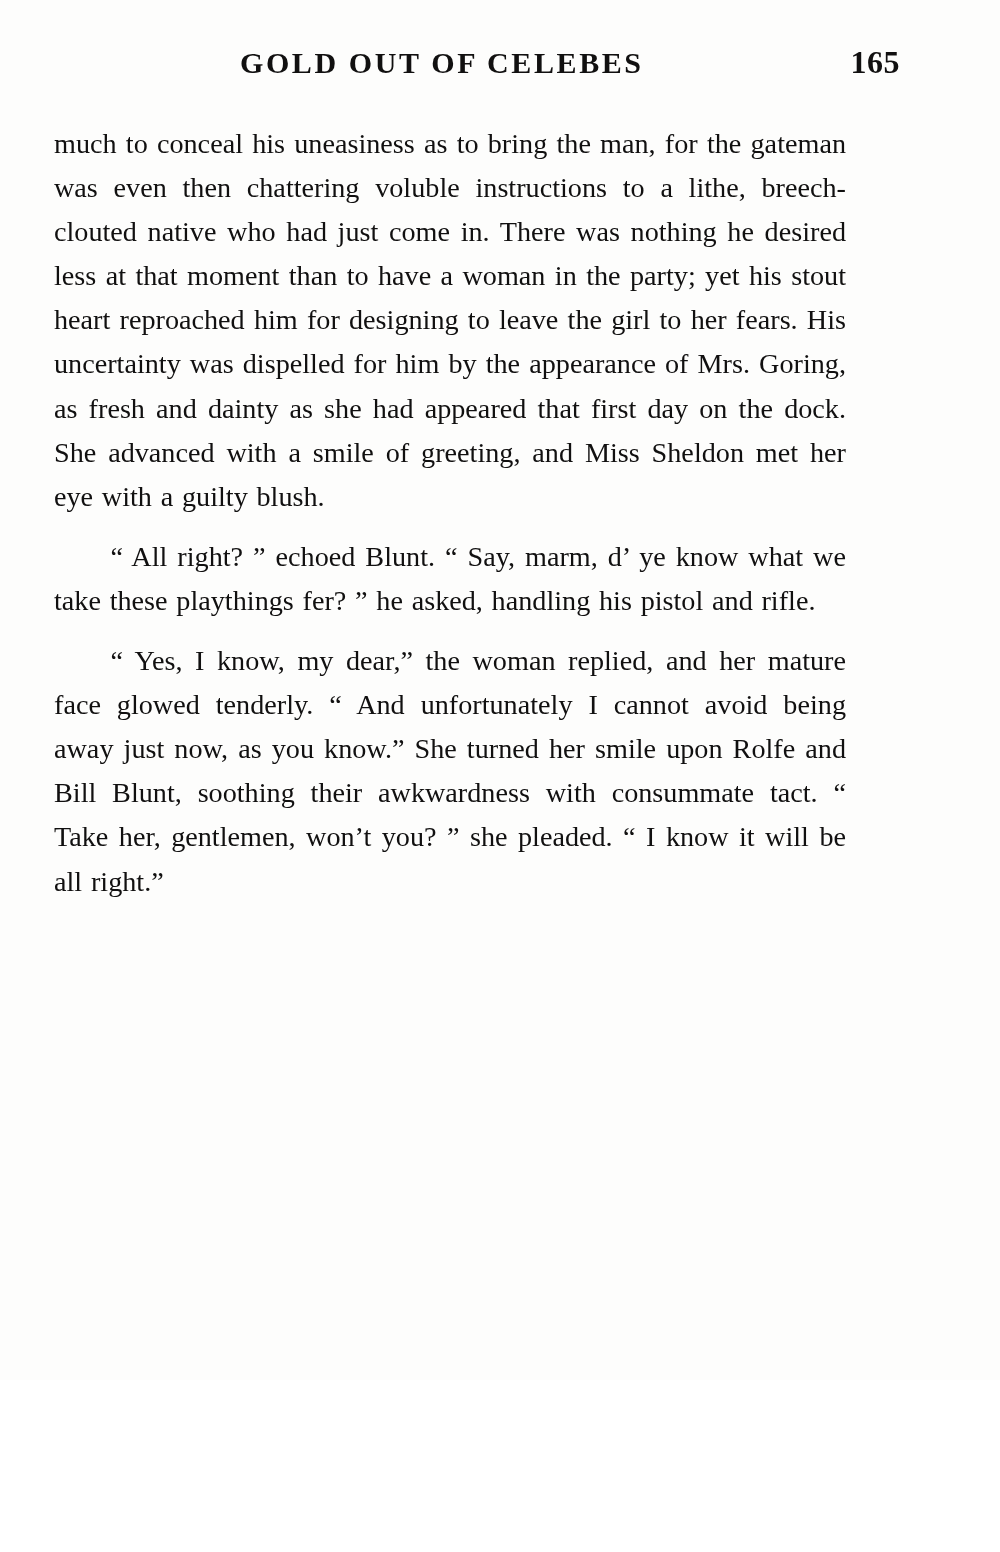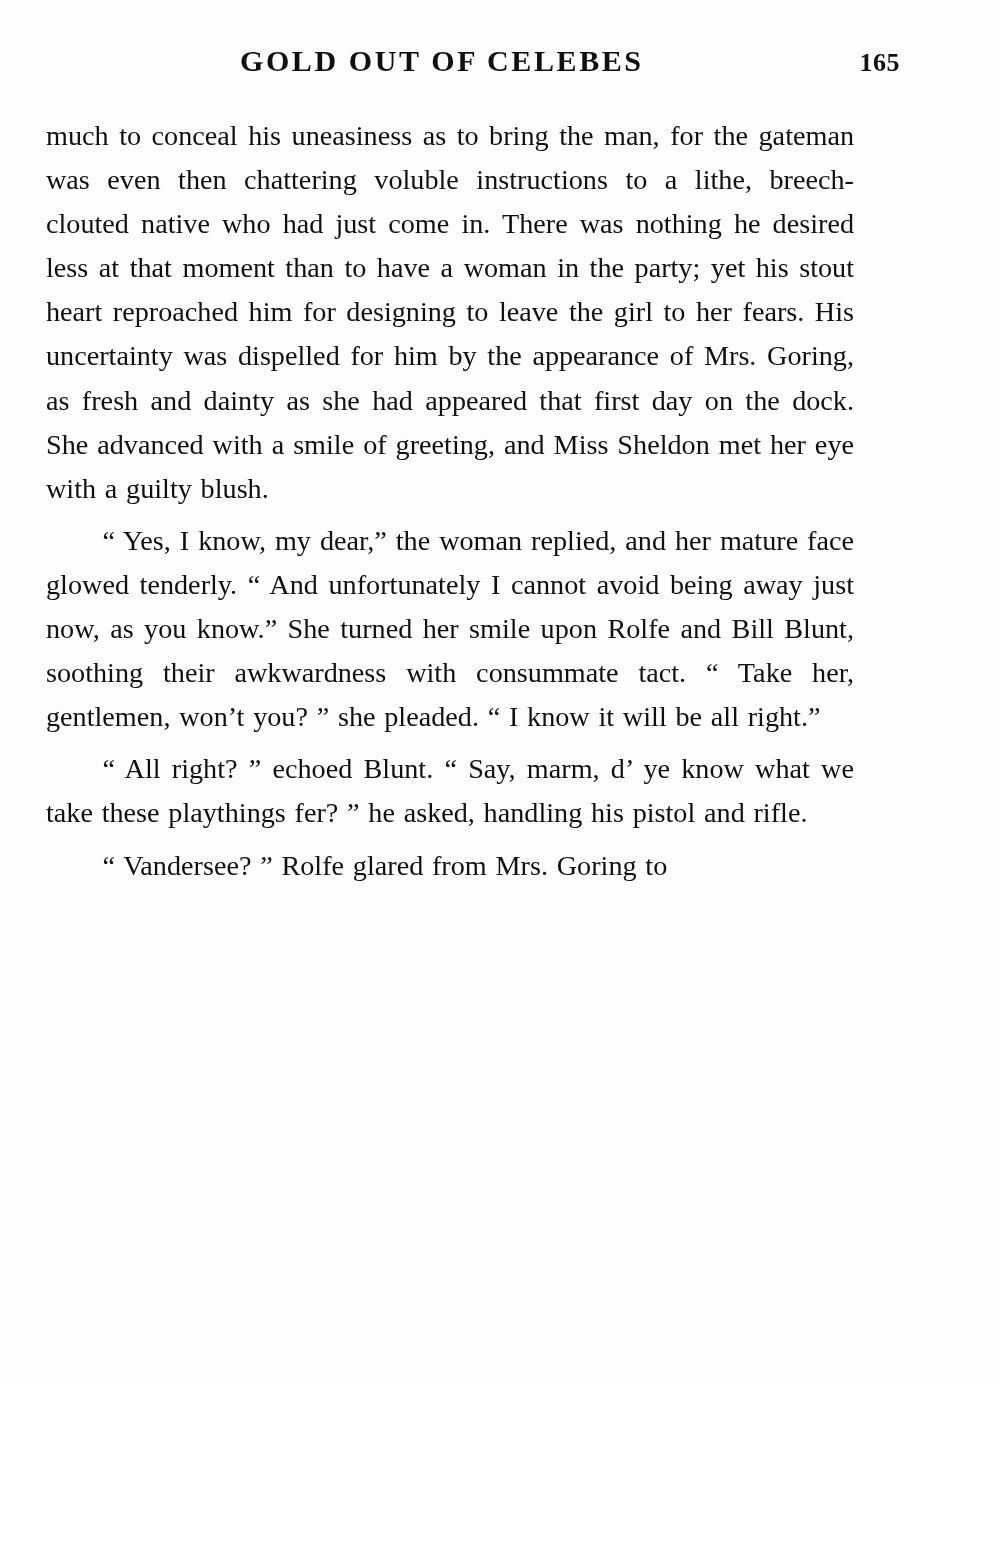--- a/index.html
+++ b/index.html
@@ -32,36 +32,36 @@
     justify-content: space-between;
   }
   .running-title {
     font-size: 30px;
     font-weight: 700;
     letter-spacing: 2.6px;
     margin-left: 130px;
     white-space: nowrap;
   }
   .folio {
-    font-size: 26px;
+    font-size: 32px;
     font-weight: 700;
     letter-spacing: 0.5px;
   }
   .body-text {
     position: absolute;
     top: 106px;
     left: 38px;
     width: 824px;
     font-size: 28.2px;
     line-height: 44.1px;
     text-align: justify;
     text-justify: inter-word;
   }
   .body-text p {
-    margin: 8px;
+    margin: 16px;
     text-indent: 0;
   }
   .body-text p.indent {
     text-indent: 2.0em;
   }
   
   .body-text p {
     word-spacing: 0.06em;
   }
 </style>
@@ -70,18 +70,17 @@
 
 <div class="page">
 
   <div class="header">
     <div class="running-title">GOLD OUT OF CELEBES</div>
     <div class="folio">165</div>
   </div>
 
   <div class="body-text">
     <p>much to conceal his uneasiness as to bring the man, for the gateman was even then chattering voluble instructions to a lithe, breech-clouted native who had just come in.   There was nothing he desired less at that moment than to have a woman in the party; yet his stout heart reproached him for designing to leave the girl to her fears.   His uncertainty was dispelled for him by the appearance of Mrs. Goring, as fresh and dainty as she had appeared that first day on the dock.   She advanced with a smile of greeting, and Miss Sheldon met her eye with a guilty blush.</p>
+    <p class="indent">“ All right? ” echoed Blunt.   “ Say, marm, d’ ye know what we take these playthings fer? ” he asked, handling his pistol and rifle.</p>
     <p class="indent">“ Yes, I know, my dear,” the woman replied, and her mature face glowed tenderly.   “ And unfortunately I cannot avoid being away just now, as you know.”   She turned her smile upon Rolfe and Bill Blunt, soothing their awkwardness with consummate tact.   “ Take her, gentlemen, won’t you? ” she pleaded.   “ I know it will be all right.”</p>
-    <p class="indent">“ All right? ” echoed Blunt.   “ Say, marm, d’ ye know what we take these playthings fer? ” he asked, handling his pistol and rifle.</p>
-    <p class="indent">“ Vandersee? ”   Rolfe glared from Mrs. Goring to</p>
   </div>
 
 </div>
 
 </body></html>

